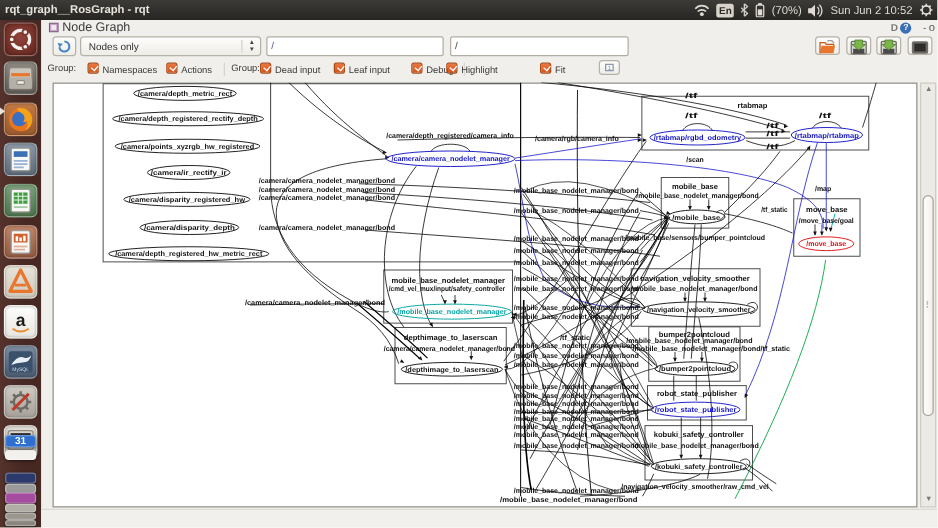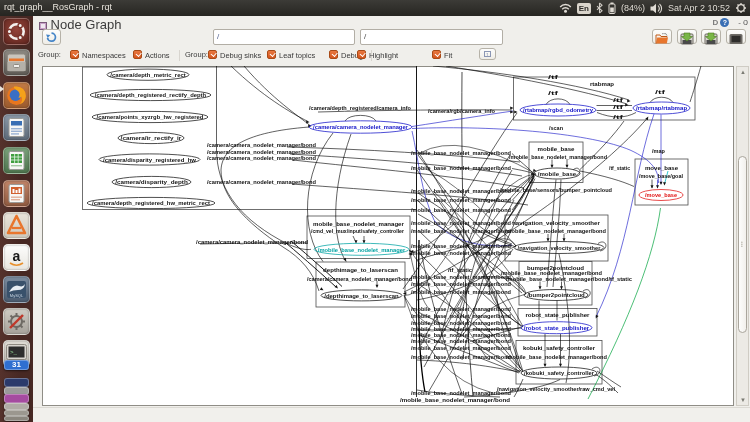--- a/index.html
+++ b/index.html
@@ -1,22 +1,22 @@
 <!DOCTYPE html>
 <html><head><meta charset="utf-8"><style>
 *{margin:0;padding:0;box-sizing:border-box}
 html,body{width:750px;height:422px;overflow:hidden;font-family:"Liberation Sans",sans-serif}
 #page{position:relative;width:750px;height:422px;background:#f0efeb}
 #panel{position:absolute;left:0;top:0;width:750px;height:16px;background:linear-gradient(#3c3b37,#262521);color:#dfdbd4}
-#ptitle{position:absolute;left:4px;top:2px;font-size:9px;font-weight:normal;color:#e8e4dc}
+#ptitle{position:absolute;left:4px;top:2px;font-size:9px;font-weight:bold;color:#e8e4dc}
 #pright{position:absolute;right:3px;top:0;height:16px;display:flex;align-items:center;gap:5px;font-size:9px;color:#dfdbd4}
 #launcher{position:absolute;left:0;top:16px;width:33px;height:406px;background:linear-gradient(90deg,#55322c,#46282333 60%),#472823}
 .tile{position:absolute;left:3px;width:27px;height:27px;border-radius:5px;border:1px solid rgba(255,255,255,.28);box-shadow:inset 0 0 2px rgba(0,0,0,.4)}
 #win{position:absolute;left:33px;top:16px;width:717px;height:406px;background:#f0efeb}
-#dockt{position:absolute;left:6px;top:1px;font-size:13px;color:#3c3c3c}
+#dockt{position:absolute;left:6px;top:1px;font-size:10px;color:#3c3c3c}
 #toolrow{position:absolute;left:0;top:13px;width:717px;height:17px}
 .btn{position:absolute;border:1px solid #b6b2a8;border-radius:3px;background:linear-gradient(#fdfdfc,#efede7)}
 .fld{position:absolute;border:1px solid #b2aea5;border-radius:2px;background:#fff;font-size:8px;color:#444;padding-left:3px}
 #cbrow{position:absolute;left:0;top:32px;width:692px;height:14px;font-size:7.5px;color:#3a3a3a}
 .cb{display:inline-block;width:9px;height:9px;border-radius:2px;background:linear-gradient(#e97840,#d5551c);border:1px solid #a94a16;position:relative;vertical-align:-1.5px}
 .cb:after{content:"";position:absolute;left:1.5px;top:1px;width:4px;height:2.5px;border-left:1.6px solid #fff;border-bottom:1.6px solid #fff;transform:rotate(-50deg)}
 .cblab{margin:16px 7px 0 3px}
 #canvas{position:absolute;left:9px;top:50px;width:692px;height:340px;background:#fff;border:1px solid #8f8d86}
 #vsb{position:absolute;left:703px;top:50px;width:13px;height:340px;background:#eceae5;border:1px solid #cfccc4}
 #vsbthumb{position:absolute;left:1px;top:89px;width:9px;height:177px;background:linear-gradient(90deg,#fdfdfc,#f2f0ec);border:1px solid #aaa69d;border-radius:5px}
@@ -34,26 +34,26 @@
         </svg>
         <span style="background:#d9d4cb;color:#2c2b28;font-size:8px;font-weight:bold;padding:0 2px;border-radius:2px;line-height:11px">En</span>
         <svg width="7" height="12" viewBox="0 0 7 12">
           <path d="M3.5,1 L3.5,11 M3.5,1 L6,3.2 L1,7.8 M3.5,11 L6,8.8 L1,4.2" stroke="#cfcbc4" stroke-width="1.1" fill="none"></path>
         </svg>
         <svg width="8" height="12" viewBox="0 0 8 12">
           <rect x="2.5" y="0.5" width="3" height="1.5" fill="#dfdbd4"></rect>
           <rect x="1" y="2" width="6" height="9.5" rx="1" fill="none" stroke="#dfdbd4"></rect>
           <rect x="2.2" y="5.5" width="3.6" height="4.8" fill="#dfdbd4"></rect>
         </svg>
-        <span>(84%)</span>
+        <span>(70%)</span>
         <svg width="13" height="11" viewBox="0 0 13 11">
           <path d="M0.5,3.5 h2.5 l3,-2.8 v9.6 l-3,-2.8 h-2.5 Z" fill="#dfdbd4"></path>
           <path d="M8,2.5 A4.5 4.5 0 0 1 8,8.5 M9.5,0.8 A6.4 6.4 0 0 1 9.5,10.2" stroke="#dfdbd4" fill="none" stroke-width="1.1"></path>
         </svg>
-        <span>Sat Apr 2 10:52</span>
+        <span>Sun Jun 2 10:52</span>
         <svg width="12" height="12" viewBox="0 0 12 12">
           <g fill="none" stroke="#dfdbd4" stroke-width="1.3">
             <circle cx="6" cy="6" r="3.3"></circle>
             <path d="M6,1 V3 M6,9 V11 M1,6 H3 M9,6 H11 M2.5,2.5 L3.9,3.9 M8.1,8.1 L9.5,9.5 M9.5,2.5 L8.1,3.9 M3.9,8.1 L2.5,9.5"></path>
           </g>
         </svg>
       </div>
     </div>
     <div id="launcher">
       <div class="tile" style="top:2px;background:radial-gradient(circle at 50% 40%,#94443a,#5d241d)"><svg width="25" height="25" viewBox="0 0 25 25">
@@ -115,21 +115,21 @@
           </g>
           <path d="M6,19 L19,6" stroke="#c0392b" stroke-width="2.4"></path>
         </svg></div>
       <div class="tile" style="top:324px;background:linear-gradient(#e2dfd8,#b9b5ad)"><svg width="25" height="25" viewBox="0 0 25 25">
           <rect x="2.5" y="3.5" width="20" height="15" rx="2" fill="#d8d5cf" stroke="#8e8a82"></rect>
           <rect x="4.5" y="5.5" width="16" height="11" fill="#2d2d2d"></rect>
           <text x="6" y="12.5" font-size="6" fill="#9fe89f" font-family="Liberation Mono">&gt;_</text>
           <rect x="9" y="19" width="7" height="2.5" fill="#b4b0a8"></rect>
         </svg></div>
       <div style="position:absolute;left:4px;top:344px;width:25px;height:8px;background:#f2f1ee;border-radius:3px;border:1px solid rgba(255,255,255,.3);box-shadow:0 1px 2px rgba(0,0,0,.5)"></div>
-      <div style="position:absolute;left:4px;top:344px;width:25px;height:10px;background:#2f6fd0;border-radius:3px;border:1px solid rgba(255,255,255,.3);box-shadow:0 1px 2px rgba(0,0,0,.5)">
+      <div style="position:absolute;left:4px;top:332px;width:25px;height:10px;background:#2f6fd0;border-radius:3px;border:1px solid rgba(255,255,255,.3);box-shadow:0 1px 2px rgba(0,0,0,.5)">
         <div style="position:absolute;width:100%;text-align:center;top:-1px;font-size:8px;font-weight:bold;color:#fff">31</div>
       </div>
       <div style="position:absolute;left:4px;top:362px;width:25px;height:9px;background:#2b3a6b;border-radius:3px;border:1px solid rgba(255,255,255,.3);box-shadow:0 1px 2px rgba(0,0,0,.5)"></div>
       <div style="position:absolute;left:4px;top:371px;width:25px;height:8px;background:#9a9a9a;border-radius:3px;border:1px solid rgba(255,255,255,.3);box-shadow:0 1px 2px rgba(0,0,0,.5)"></div>
       <div style="position:absolute;left:4px;top:378px;width:25px;height:9px;background:#a54ba0;border-radius:3px;border:1px solid rgba(255,255,255,.3);box-shadow:0 1px 2px rgba(0,0,0,.5)"></div>
       <div style="position:absolute;left:4px;top:387px;width:25px;height:7px;background:#b0aca6;border-radius:3px;border:1px solid rgba(255,255,255,.3);box-shadow:0 1px 2px rgba(0,0,0,.5)"></div>
       <div style="position:absolute;left:4px;top:394px;width:25px;height:6px;background:#9b978f;border-radius:3px;border:1px solid rgba(255,255,255,.3);box-shadow:0 1px 2px rgba(0,0,0,.5)"></div>
       <div style="position:absolute;left:4px;top:400px;width:25px;height:5px;background:#8a867e;border-radius:3px;border:1px solid rgba(255,255,255,.3);box-shadow:0 1px 2px rgba(0,0,0,.5)"></div>
       <div style="position:absolute;left:0;top:70px;width:0;height:0;border-top:3px solid transparent;border-bottom:3px solid transparent;border-left:4px solid #e8e4dc"></div>
     </div>
@@ -142,20 +142,25 @@
         <span style="font-weight:bold;color:#7a7a7a">D</span>
         <span style="display:inline-block;width:9px;height:9px;border-radius:50%;background:#3a6fb4;color:#fff;font-size:7px;line-height:9px;text-align:center;font-weight:bold">?</span>
         <span style="margin-left:7px">-</span>
         <span style="font-size:9px">o</span>
       </div>
       <div id="toolrow">
         <div class="btn" style="left:9px;top:0;width:19px;height:16px"><svg width="17" height="14" viewBox="0 0 17 14">
             <path d="M8.5,3.2 a4,4 0 1 1 -4,4.6" fill="none" stroke="#4585c8" stroke-width="1.7"></path>
             <path d="M3,4.4 L4.7,8 L7.3,4.9 Z" fill="#4585c8"></path>
           </svg></div>
+        <div class="btn" style="left:31px;top:0;width:145px;height:16px">
+          <span style="position:absolute;left:6px;top:3px;font-size:8px;color:#333">Nodes only</span>
+          <span style="position:absolute;right:4px;top:1px;font-size:5px;color:#444;line-height:6px">▲<br>▼</span>
+          <span style="position:absolute;right:14px;top:2px;bottom:2px;width:1px;background:#d5d2ca"></span>
+        </div>
         <div class="fld" style="left:180px;top:0;width:142px;height:16px;line-height:14px"><span style="color:#4a5a8a">/</span></div>
         <div class="fld" style="left:327px;top:0;width:143px;height:16px;line-height:14px">/</div>
         <div class="btn" style="left:619px;top:0;width:20px;height:15px;text-align:center;padding-top:1px"><svg width="16" height="12" viewBox="0 0 16 12">
             <path d="M2,10.5 L3.2,4.5 H14 L12.8,10.5 Z" fill="#e8762d"></path>
             <path d="M2,10.5 V2 h4 l1,1.5 h6 V4.5" fill="none" stroke="#c05a18"></path>
             <path d="M8,1 a3,3 0 0 1 5,1.5" fill="#e8e6e0" stroke="#999"></path>
           </svg></div>
         <div class="btn" style="left:644px;top:0;width:20px;height:15px;text-align:center;padding-top:1px"><svg width="16" height="13" viewBox="0 0 16 13">
             <rect x="2" y="2" width="12" height="10" rx="1" fill="#d8d5cf" stroke="#6e6a64"></rect>
             <rect x="3.5" y="8" width="9" height="4" fill="#4a4a4a"></rect>
@@ -170,22 +175,22 @@
             <rect x="1.5" y="1" width="13" height="10" rx="1.5" fill="#6e6b66"></rect>
             <rect x="3.5" y="2.8" width="9" height="6.4" fill="#2e2d2b"></rect>
           </svg></div>
       </div>
       <div id="cbrow">
         <span style="position:absolute;left:5px;top:2px">Group:</span>
         <span style="position:absolute;left:37px;top:2px"><span class="cb"></span><span class="cblab">Namespaces</span></span>
         <span style="position:absolute;left:100px;top:2px"><span class="cb"></span><span class="cblab">Actions</span></span>
         <span style="position:absolute;left:146px;top:2px;bottom:1px;width:1px;background:#d8d5cf"></span>
         <span style="position:absolute;left:152px;top:2px">Group:</span>
-        <span style="position:absolute;left:175px;top:2px"><span class="cb"></span><span class="cblab">Debug sinks</span></span>
-        <span style="position:absolute;left:234px;top:2px"><span class="cb"></span><span class="cblab">Leaf topics</span></span>
+        <span style="position:absolute;left:175px;top:2px"><span class="cb"></span><span class="cblab">Dead input</span></span>
+        <span style="position:absolute;left:234px;top:2px"><span class="cb"></span><span class="cblab">Leaf input</span></span>
         <span style="position:absolute;left:296px;top:2px"><span class="cb"></span><span class="cblab">Debug</span></span>
         <span style="position:absolute;left:338px;top:2px;bottom:1px;width:1px;background:#d8d5cf"></span>
         <span style="position:absolute;left:324px;top:2px"><span class="cb"></span><span class="cblab">Highlight</span></span>
         <span style="position:absolute;left:399px;top:2px"><span class="cb"></span><span class="cblab">Fit</span></span>
         <span style="position:absolute;left:446px;top:0px;width:17px;height:12px;border:1px solid #b6b2a8;border-radius:3px;background:linear-gradient(#fdfdfc,#efede7)">
           <span style="position:absolute;left:4px;top:2px;width:7px;height:6px;border:1px solid #8a96b4;font-size:5px;color:#8a96b4;text-align:center;line-height:6px">1</span>
         </span>
       </div>
       <div id="canvas"></div>
       <div id="vsb">

